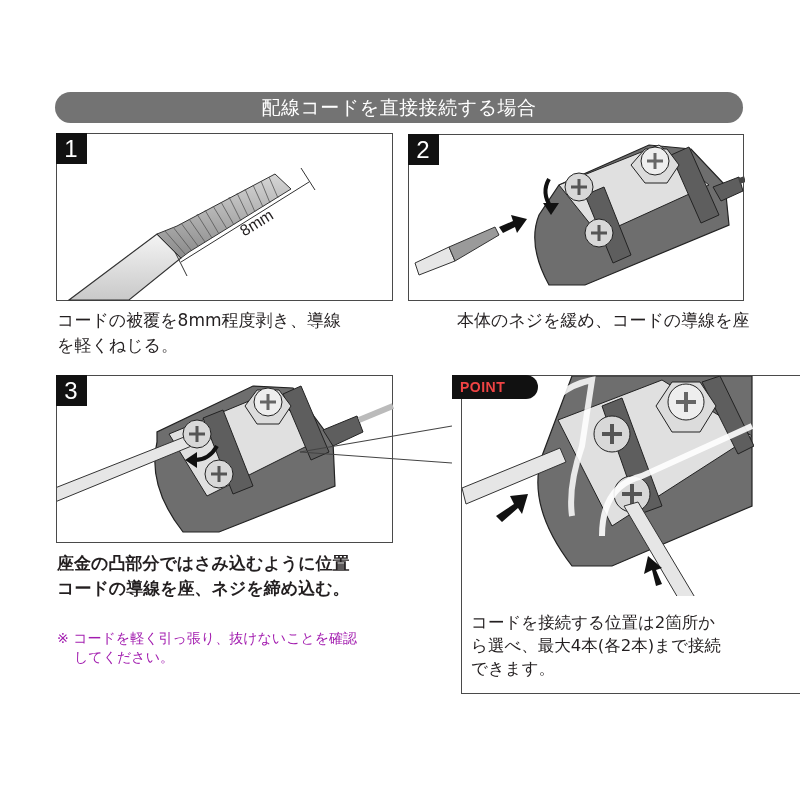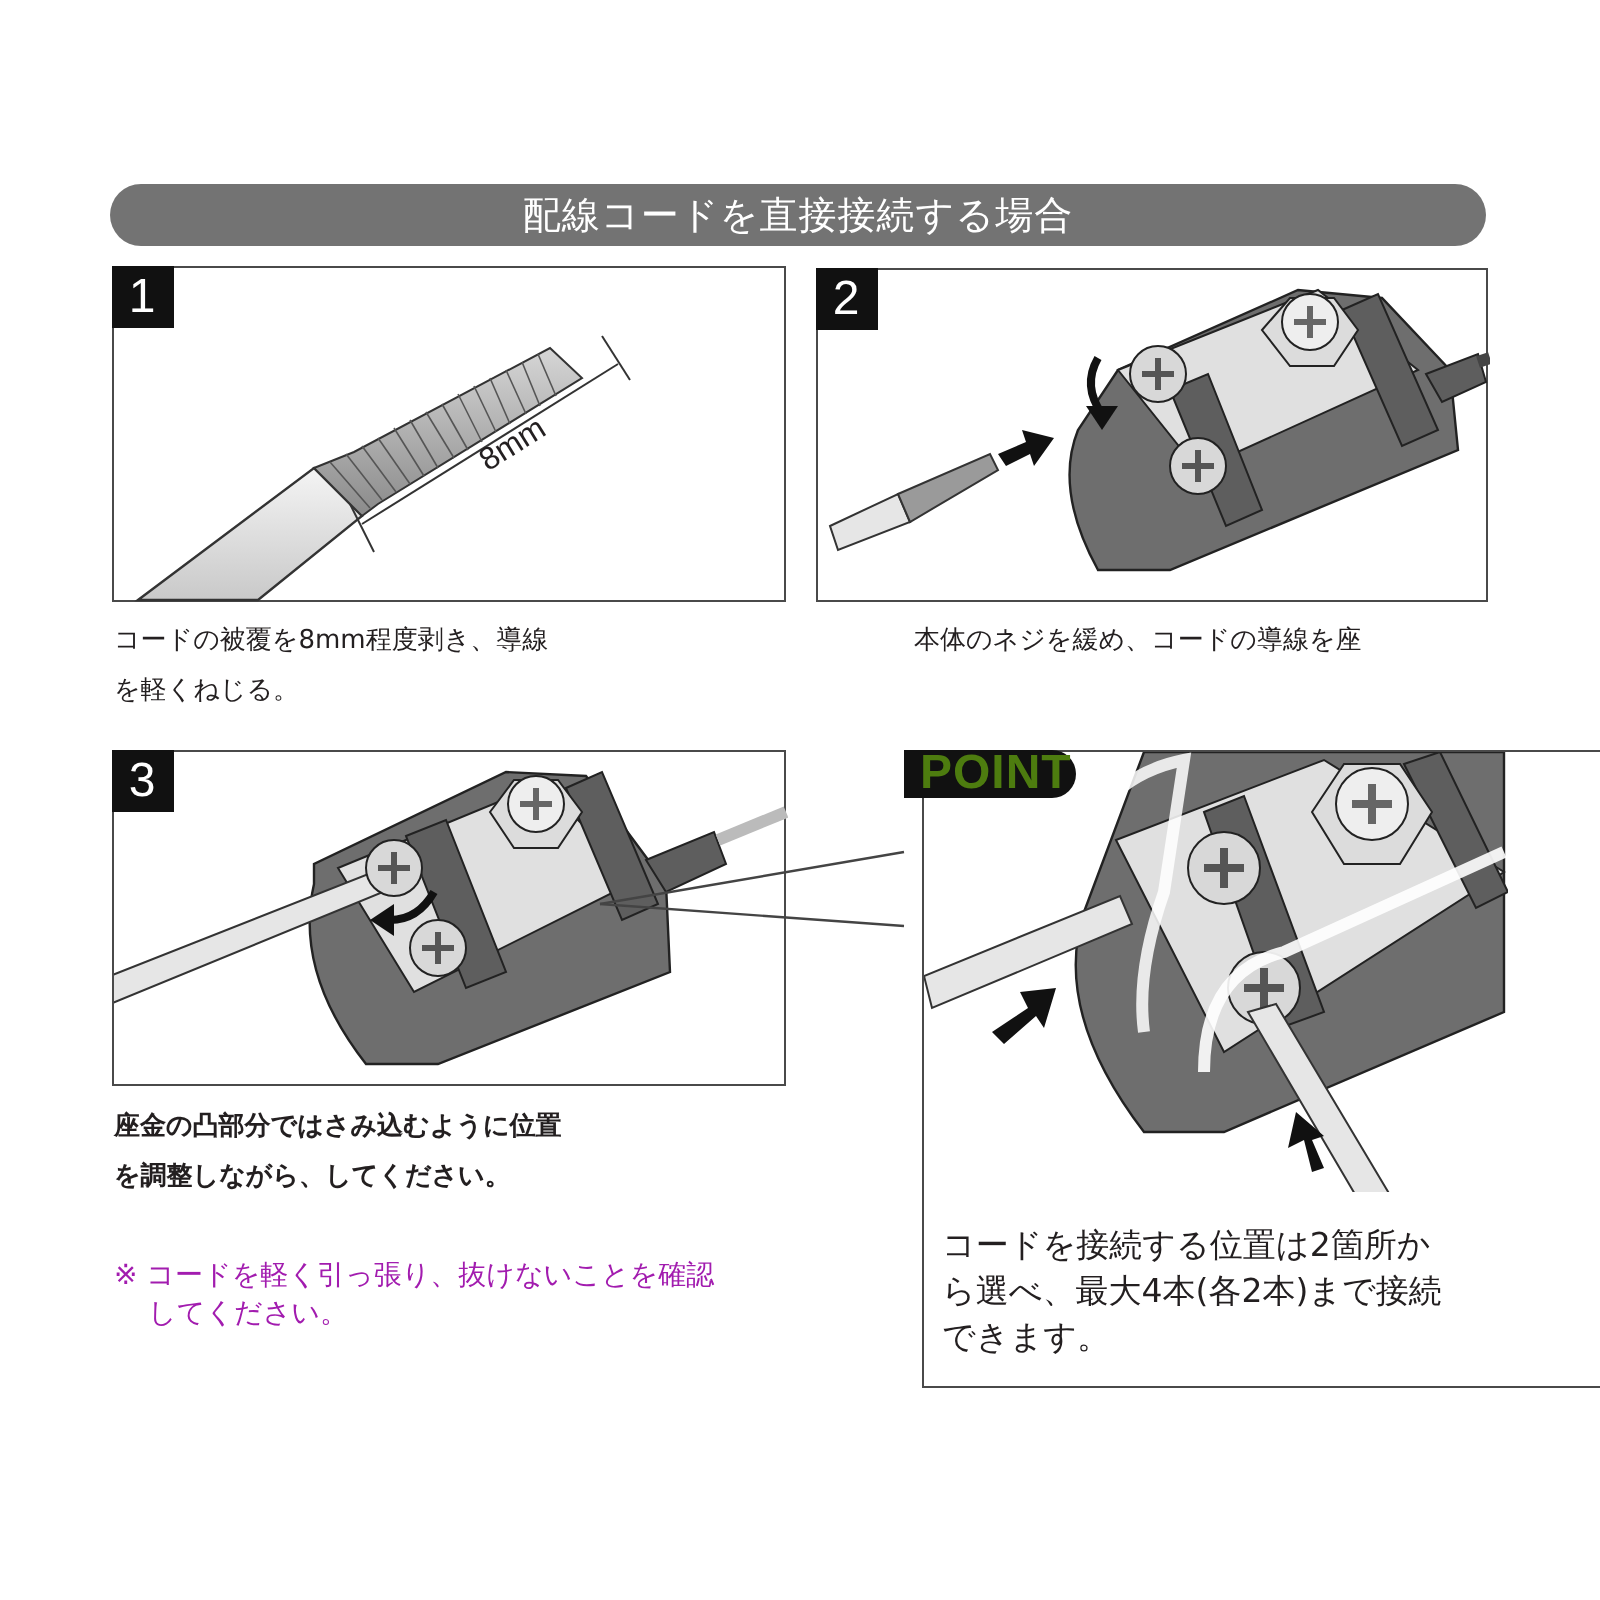--- a/index.html
+++ b/index.html
@@ -16,26 +16,26 @@
   .panel {
     position: absolute; border: 1.5px solid #4a4a4a; background: #fff; box-sizing: border-box;
   }
   .step-badge {
     position: absolute; left: -1.5px; top: -1.5px; width: 31px; height: 31px;
     background: #111; color: #fff; font-size: 24px; line-height: 31px; text-align: center;
     font-family: "Liberation Sans", sans-serif;
   }
   .point-badge {
     position: absolute; left: 452px; top: 375px; width: 86px; height: 24px;
-    background: #111; color: #4d7c0f; font-weight: bold; font-size: 24px; line-height: 24px;
+    background: #111; color: #ef4444; font-weight: bold; font-size: 14px; line-height: 24px;
     padding-left: 8px; box-sizing: border-box; border-radius: 0 12px 12px 0; z-index: 3;
     font-family: "Liberation Sans", sans-serif; letter-spacing: 0.5px;
   }
   .caption {
-    position: absolute; font-size: 13px; line-height: 25px; color: #231f20;
+    position: absolute; font-size: 17px; line-height: 25px; color: #231f20;
   }
   .note {
     position: absolute; font-size: 14px; line-height: 19px; color: #a21caf; margin-top: 28px;
   }
   .note .indent { display: block; padding-left: 17px; }
   svg { position: absolute; left: 0; top: 0; }
 </style>
 </head>
 <body>
 
@@ -143,21 +143,21 @@
 
     <path d="M266,54 L300,40 L306,56 L276,70 Z" fill="#5e5e5e" stroke="#222"></path>
     <line x1="302" y1="44" x2="336" y2="30" stroke="#bbb" stroke-width="6"></line>
 
     <path d="M160,70 Q152,84 138,84" fill="none" stroke="#111" stroke-width="4"></path>
     <polygon points="140,76 140,92 128,84" fill="#111"></polygon>
   </svg>
 </div>
 <div class="caption" style="left:57px; top:551px; width:345px;font-weight:bold;">
   <span>座金の凸部分ではさみ込むように位置</span><br>
-  <span>を調整しながら、してください。</span>
+  <span>コードの導線を座、ネジを締め込む。</span>
 </div>
 <div class="note" style="left:57px; top:601px; width:345px;">
   <span>※ コードを軽く引っ張り、抜けないことを確認</span>
   <span class="indent">してください。</span>
 </div>
 
 <svg width="800" height="800" style="z-index:2; pointer-events:none;">
   <line x1="300" y1="452" x2="452" y2="426" stroke="#444" stroke-width="1.2"></line>
   <line x1="300" y1="452" x2="452" y2="463" stroke="#444" stroke-width="1.2"></line>
   <line x1="453" y1="427" x2="453" y2="462" stroke="#fff" stroke-width="3"></line>

